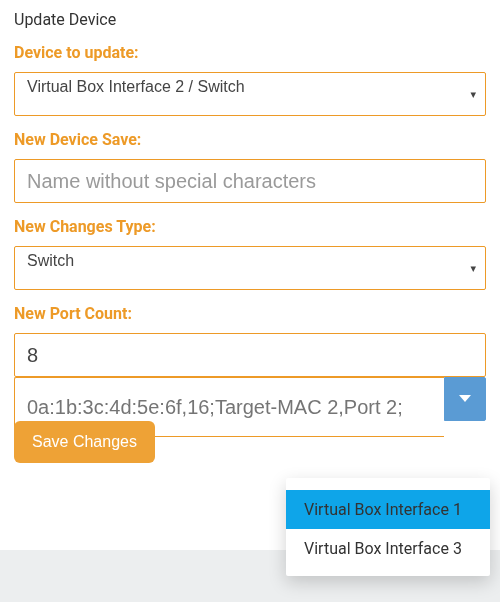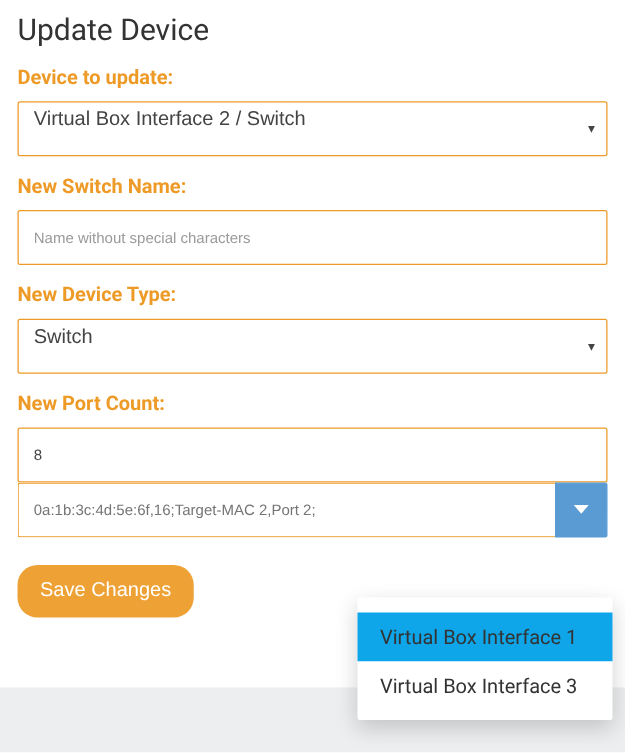--- a/index.html
+++ b/index.html
@@ -10,21 +10,21 @@
     font-family: -apple-system, BlinkMacSystemFont, "Segoe UI", Roboto, Arial, sans-serif;
     color: #333;
     background: #fff;
     position: relative;
     overflow: hidden;
   }
   .page {
     padding: 10px 14px 0 14px;
   }
   h2.title {
-    font-size: 24px;
+    font-size: 16px;
     font-weight: 400;
     color: #333;
     margin: 0 0 12px 0;
   }
   .field-label {
     color: #ed9a27;
     font-weight: 700;
     font-size: 16px;
     margin: 14px 0 10px 0;
   }
@@ -50,60 +50,59 @@
     transform: translateY(-50%);
     pointer-events: none;
     color: #444;
     font-size: 11px;
   }
   input.control {
     width: 100%;
     height: 44px;
     border: 1px solid #ed9a27;
     background: #fff;
-    font-size: 12px;
+    font-size: 20px;
     color: #444;
     padding: 0 12px;
     border-radius: 2px;
   }
   input.control::placeholder { color: #9a9a9a; }
   .combo-row {
     display: flex;
     width: 100%;
     height: 44px;
   }
   .combo-row input.combo-input {
     flex: 1;
-    height: 44px;
+    height: 60px;
     border: 1px solid #ed9a27;
     border-right: none;
     background: #fff;
-    font-size: 12px;
+    font-size: 20px;
     color: #9a9a9a;
     padding: 0 12px;
     border-radius: 2px 0 0 2px;
   }
   .combo-toggle {
     width: 42px;
     height: 44px;
     background: #5a9bd4;
     border: 1px solid #5a9bd4;
     display: flex;
     align-items: center;
     justify-content: center;
     cursor: pointer;
     border-radius: 0 2px 2px 0;
   }
   .combo-toggle svg { display: block; }
   .save-btn {
-    margin-top: 22px;
     background: #eea236;
     color: #fff;
     border: none;
-    border-radius: 16px;
+    border-radius: 6px;
     font-size: 16px;
     padding: 12px 18px;
     cursor: pointer;
   }
   .footer-strip {
     position: absolute;
     left: 0; right: 0; bottom: 0;
     height: 52px;
     background: #eceeef;
   }
@@ -136,24 +135,24 @@
   <h2 class="title">Update Device</h2>
 
   <div class="field-label">Device to update:</div>
   <div class="select-wrap">
     <select class="control">
       <option>Virtual Box Interface 2 / Switch</option>
     </select>
     <span class="select-caret">▾</span>
   </div>
 
-  <div class="field-label">New Switch Name:</div>
+  <div class="field-label">New Device Save:</div>
   <input class="control" type="text" placeholder="Name without special characters" style="">
 
-  <div class="field-label">New Device Type:</div>
+  <div class="field-label">New Changes Type:</div>
   <div class="select-wrap">
     <select class="control">
       <option>Switch</option>
     </select>
     <span class="select-caret">▾</span>
   </div>
 
   <div class="field-label">New Port Count:</div>
   <input class="control" type="text" value="8" style="">
 

